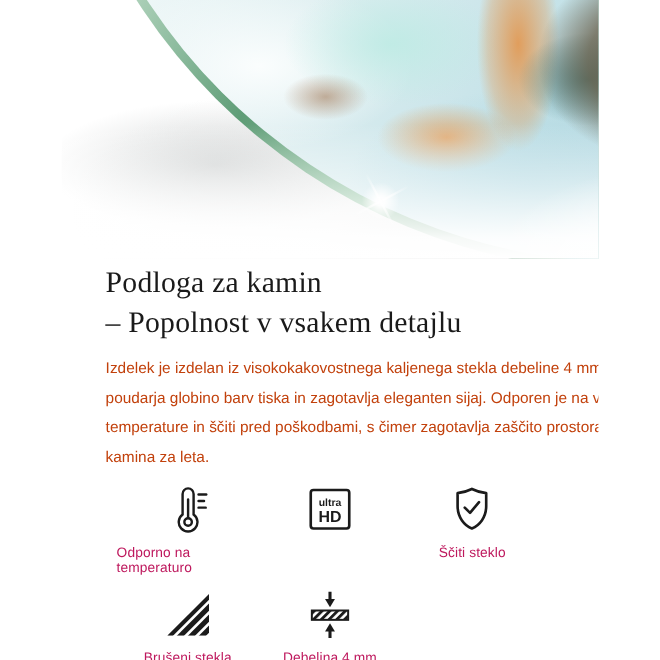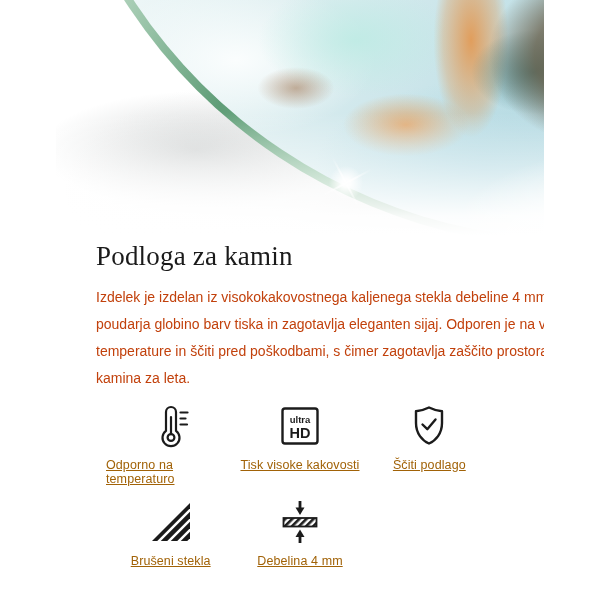--- a/index.html
+++ b/index.html
@@ -69,41 +69,42 @@
   }
 
   
   .features {
     margin-top: 10px; padding: 0 10px;
     display: grid; grid-template-columns: repeat(3, 1fr);
     row-gap: 12px;
   }
   .feature { display: flex; flex-direction: column; align-items: center; }
   .feature .icon-box { height: 48px; display: flex; align-items: center; justify-content: flex-end; }
-  .feature .label { margin-top: 8px; font-size: 12.5px; color: #a16207; letter-spacing: 0.1px; text-decoration: underline; }
+  .feature .label { margin-top: 8px; font-size: 12.5px; color: #be185d; letter-spacing: 0.1px; }
   svg { display: block; }
   .uhd-top { font-size: 9.5px; font-weight: 600; font-family: "Liberation Sans", sans-serif; }
   .uhd-bottom { font-size: 14.5px; font-weight: 700; font-family: "Liberation Sans", sans-serif; }
 </style>
 </head>
 <body>
 
 <div class="page">
 
   <div class="hero">
     <div class="glass-shadow"></div>
     <div class="glass-rim"></div>
     <div class="glass-face"></div>
     <div class="hero-fade"></div>
     <div class="sparkle"></div>
   </div>
 
   <div class="content">
     <h1 class="title">
       <span>Podloga za kamin</span><br>
+      <span>– Popolnost v vsakem detajlu</span>
     </h1>
 
     <p class="desc">Izdelek je izdelan iz visokokakovostnega kaljenega stekla debeline 4 mm, ki poudarja globino barv tiska in zagotavlja eleganten sijaj. Odporen je na visoke temperature in ščiti pred poškodbami, s čimer zagotavlja zaščito prostora okoli kamina za leta.</p>
 
     <div class="features">
 
       <div class="feature">
         <div class="icon-box">
           <svg width="48" height="48" viewBox="0 0 48 48" fill="none" stroke="#1b1b1b" stroke-width="2.2" stroke-linecap="round">
             <path d="M19 10 a5 5 0 0 1 10 0 V28.8 a8.5 8.5 0 1 1 -10 0 Z"></path>
@@ -118,31 +119,30 @@
       </div>
 
       <div class="feature">
         <div class="icon-box">
           <svg width="48" height="48" viewBox="0 0 48 48">
             <rect x="6.5" y="6.5" width="35" height="35" rx="2.5" fill="none" stroke="#1b1b1b" stroke-width="2.4"></rect>
             <text class="uhd-top" x="24" y="21" text-anchor="middle" fill="#1b1b1b">ultra</text>
             <text class="uhd-bottom" x="24" y="35.5" text-anchor="middle" fill="#1b1b1b">HD</text>
           </svg>
         </div>
-        <div class="label">Tisk visoke kakovosti</div>
       </div>
 
       <div class="feature">
         <div class="icon-box">
           <svg width="48" height="48" viewBox="0 0 48 48" fill="none" stroke="#1b1b1b" stroke-width="2.4" stroke-linecap="round" stroke-linejoin="round">
             <path d="M24 5.5 C28 7.5 33 8.8 37 9.3 V21 C37 31.5 30.8 38.6 24 41.5 C17.2 38.6 11 31.5 11 21 V9.3 C15 8.8 20 7.5 24 5.5 Z"></path>
             <path d="M17.5 22.5 L22.3 27.2 L30.5 17.5"></path>
           </svg>
         </div>
-        <div class="label">Ščiti podlago</div>
+        <div class="label">Ščiti steklo</div>
       </div>
 
 
       <div class="feature">
         <div class="icon-box">
           <svg width="48" height="48" viewBox="0 0 48 48">
             <defs>
               <clipPath id="tri-clip">
                   <path d="M5 43 L43 5 L43 43 Z"></path>
                 </clipPath>

